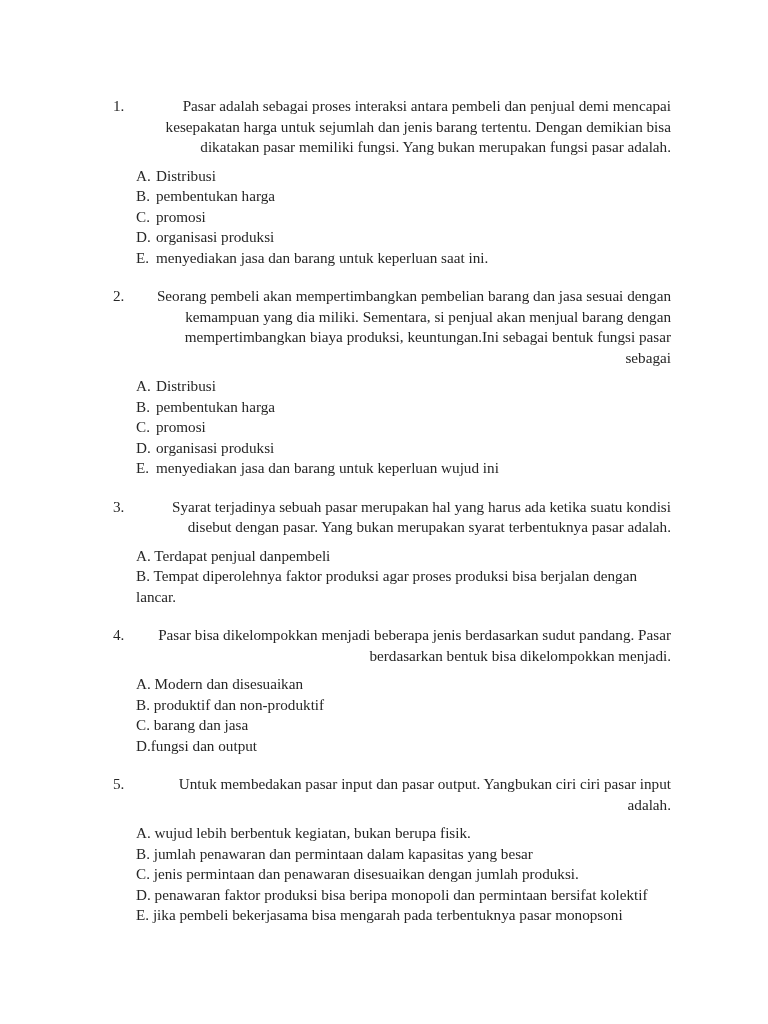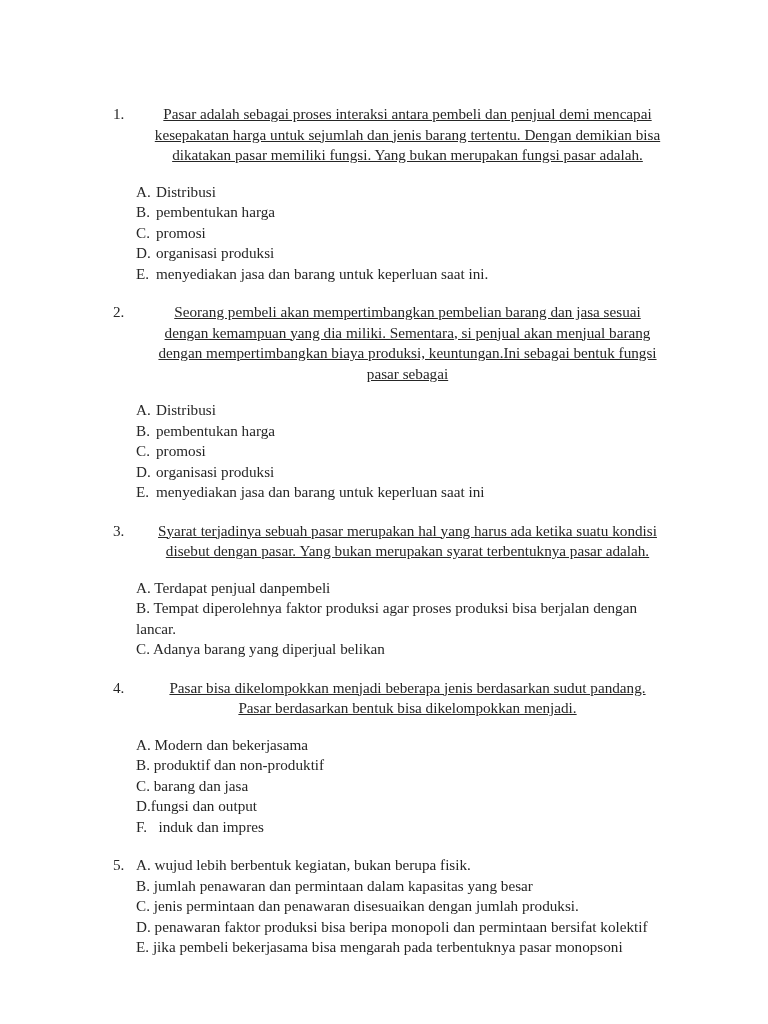--- a/index.html
+++ b/index.html
@@ -46,23 +46,22 @@
     line-height: 20.5px;
   }
 
   .q-body {
     margin-left: 23px;
   }
 
   .q-stem {
     font-size: 15.2px;
     line-height: 20.5px;
-    text-align: center;
-    margin: 16px;
-    text-decoration: underline;
+    text-align: right;
+    margin: 8px;
   }
 
   .options {
     list-style: none;
     margin: 0;
     padding: 0;
   }
 
   .option {
     font-size: 15.2px;
@@ -111,51 +110,50 @@
       </div>
       <div class="question">
         <div class="q-number">2.</div>
         <div class="q-body">
           <p class="q-stem">Seorang pembeli akan mempertimbangkan pembelian barang dan jasa sesuai dengan kemampuan yang dia miliki. Sementara, si penjual akan menjual barang dengan mempertimbangkan biaya produksi, keuntungan.Ini sebagai bentuk fungsi pasar sebagai</p>
           <ul class="options opts-tabbed">
             <li class="option"><span class="opt-letter">A.</span><span class="opt-text">Distribusi</span></li>
             <li class="option"><span class="opt-letter">B.</span><span class="opt-text">pembentukan harga</span></li>
             <li class="option"><span class="opt-letter">C.</span><span class="opt-text">promosi</span></li>
             <li class="option"><span class="opt-letter">D.</span><span class="opt-text">organisasi produksi</span></li>
-            <li class="option"><span class="opt-letter">E.</span><span class="opt-text">menyediakan jasa dan barang untuk keperluan saat ini</span></li>
+            <li class="option"><span class="opt-letter">E.</span><span class="opt-text">menyediakan jasa dan barang untuk keperluan wujud ini</span></li>
           </ul>
         </div>
       </div>
       <div class="question">
         <div class="q-number">3.</div>
         <div class="q-body">
           <p class="q-stem">Syarat terjadinya sebuah pasar merupakan hal yang harus ada ketika suatu kondisi disebut dengan pasar. Yang bukan merupakan syarat terbentuknya pasar adalah.</p>
           <ul class="options opts-inline">
             <li class="option"><span class="opt-letter">A.</span><span class="opt-text"> Terdapat penjual danpembeli</span></li>
             <li class="option"><span class="opt-letter">B.</span><span class="opt-text"> Tempat diperolehnya faktor produksi agar proses produksi bisa berjalan dengan lancar.</span></li>
-            <li class="option"><span class="opt-letter">C.</span><span class="opt-text"> Adanya barang yang diperjual belikan</span></li>
           </ul>
         </div>
       </div>
       <div class="question">
         <div class="q-number">4.</div>
         <div class="q-body">
           <p class="q-stem">Pasar bisa dikelompokkan menjadi beberapa jenis berdasarkan sudut pandang. Pasar berdasarkan bentuk bisa dikelompokkan menjadi.</p>
           <ul class="options opts-inline">
-            <li class="option"><span class="opt-letter">A.</span><span class="opt-text"> Modern dan bekerjasama</span></li>
+            <li class="option"><span class="opt-letter">A.</span><span class="opt-text"> Modern dan disesuaikan</span></li>
             <li class="option"><span class="opt-letter">B.</span><span class="opt-text"> produktif dan non-produktif</span></li>
             <li class="option"><span class="opt-letter">C.</span><span class="opt-text"> barang dan jasa</span></li>
             <li class="option"><span class="opt-letter">D.</span><span class="opt-text">fungsi dan output</span></li>
-            <li class="option"><span class="opt-letter">F.</span><span class="opt-text">   induk dan impres</span></li>
           </ul>
         </div>
       </div>
       <div class="question">
         <div class="q-number">5.</div>
         <div class="q-body">
+          <p class="q-stem">Untuk membedakan pasar input dan pasar output. Yangbukan ciri ciri pasar input adalah.</p>
           <ul class="options opts-inline">
             <li class="option"><span class="opt-letter">A.</span><span class="opt-text"> wujud lebih berbentuk kegiatan, bukan berupa fisik.</span></li>
             <li class="option"><span class="opt-letter">B.</span><span class="opt-text"> jumlah penawaran dan permintaan dalam kapasitas yang besar</span></li>
             <li class="option"><span class="opt-letter">C.</span><span class="opt-text"> jenis permintaan dan penawaran disesuaikan dengan jumlah produksi.</span></li>
             <li class="option"><span class="opt-letter">D.</span><span class="opt-text"> penawaran faktor produksi bisa beripa monopoli dan permintaan bersifat kolektif</span></li>
             <li class="option"><span class="opt-letter">E.</span><span class="opt-text"> jika pembeli bekerjasama bisa mengarah pada terbentuknya pasar monopsoni</span></li>
           </ul>
         </div>
       </div>
     </div>

